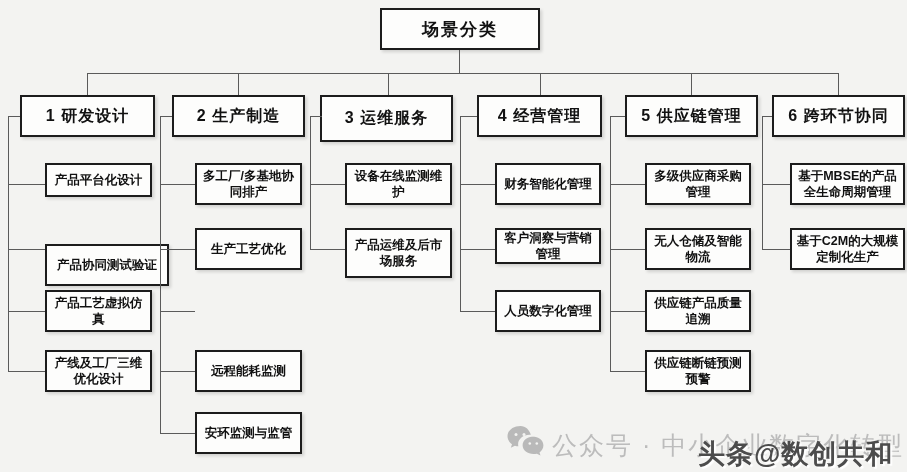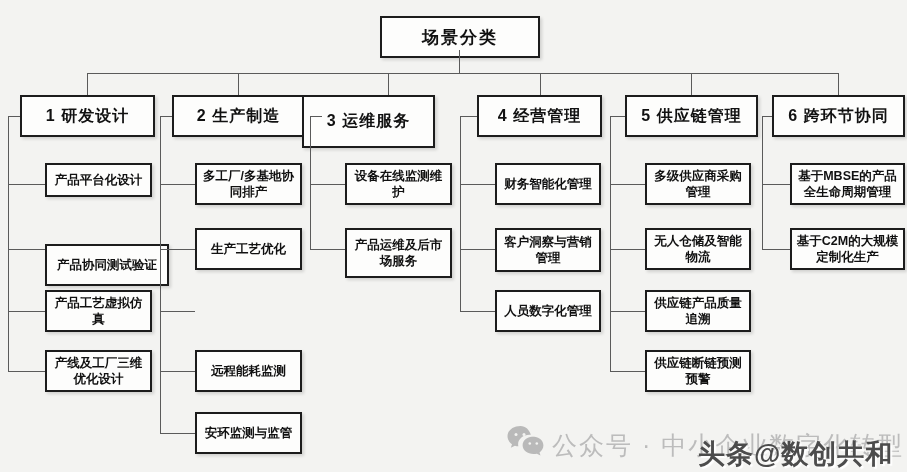--- a/index.html
+++ b/index.html
@@ -1,21 +1,21 @@
 <!DOCTYPE html>
 <html><head>
 <meta charset="utf-8">
 <style>
   html,body{margin:0;padding:0;}
   body{font-family:"Liberation Sans","DejaVu Sans",sans-serif;}
   .canvas{position:relative;width:907px;height:472px;background:#f3f3f1;overflow:hidden;}
   .box{position:absolute;background:#fdfdfc;border:2px solid #1c1c1c;box-sizing:border-box;
        display:flex;align-items:center;justify-content:center;text-align:center;
        color:#111;box-shadow:2px 2px 3px rgba(0,0,0,0.14);}
-  .root{font-size:17px;font-weight:bold;letter-spacing:2px;margin-top:8px;}
+  .root{font-size:17px;font-weight:bold;letter-spacing:2px;}
   .cat{font-size:16px;font-weight:bold;letter-spacing:1px;}
   .child{font-size:12.5px;font-weight:bold;line-height:1.3;padding:2px 4px;}
   .hl{position:absolute;height:1px;background:#5a5a5a;}
   .vl{position:absolute;width:1px;background:#5a5a5a;}
   .wm-wechat{position:absolute;left:552px;top:429px;font-size:25px;color:#bcbcbc;
        letter-spacing:2px;white-space:nowrap;}
   .wm-toutiao{position:absolute;left:698px;top:436px;font-size:27px;font-weight:bold;
        color:#4c4c4c;letter-spacing:1px;white-space:nowrap;
        text-shadow:2px 2px 1px rgba(255,255,255,0.95);}
   .wm-icon{position:absolute;left:506px;top:425px;}
@@ -31,21 +31,21 @@
   <div class="hl" style="left:87px;top:73px;width:751px"></div>
   <div class="vl" style="left:87px;top:73px;height:22px"></div>
   <div class="vl" style="left:238px;top:73px;height:22px"></div>
   <div class="vl" style="left:388px;top:73px;height:22px"></div>
   <div class="vl" style="left:540px;top:73px;height:22px"></div>
   <div class="vl" style="left:691px;top:73px;height:22px"></div>
   <div class="vl" style="left:838px;top:73px;height:22px"></div>
 
   <div class="box cat" style="left:20px;top:95px;width:135px;height:42px">1 研发设计</div>
   <div class="box cat" style="left:172px;top:95px;width:133px;height:42px">2 生产制造</div>
-  <div class="box cat" style="left:302px;top:95px;width:133px;height:53px">3 运维服务</div>
+  <div class="box cat" style="left:320px;top:95px;width:133px;height:47px">3 运维服务</div>
   <div class="box cat" style="left:477px;top:95px;width:125px;height:42px">4 经营管理</div>
   <div class="box cat" style="left:625px;top:95px;width:133px;height:42px">5 供应链管理</div>
   <div class="box cat" style="left:772px;top:95px;width:133px;height:42px">6 跨环节协同</div>
 
   <div class="hl" style="left:8px;top:116px;width:12px"></div>
   <div class="vl" style="left:8px;top:116px;height:255px"></div>
   <div class="hl" style="left:8px;top:184px;width:37px"></div>
   <div class="hl" style="left:8px;top:249px;width:37px"></div>
   <div class="hl" style="left:8px;top:311px;width:37px"></div>
   <div class="hl" style="left:8px;top:371px;width:37px"></div>
@@ -76,21 +76,21 @@
   <div class="box child" style="left:345px;top:163px;width:107px;height:42px">设备在线监测维护</div>
   <div class="box child" style="left:345px;top:228px;width:107px;height:50px">产品运维及后市场服务</div>
 
   <div class="hl" style="left:460px;top:116px;width:17px"></div>
   <div class="vl" style="left:460px;top:116px;height:195px"></div>
   <div class="hl" style="left:460px;top:184px;width:35px"></div>
   <div class="hl" style="left:460px;top:249px;width:35px"></div>
   <div class="hl" style="left:460px;top:311px;width:35px"></div>
 
   <div class="box child" style="left:495px;top:163px;width:106px;height:42px">财务智能化管理</div>
-  <div class="box child" style="left:495px;top:228px;width:106px;height:44px">客户洞察与营销管理</div>
+  <div class="box child" style="left:495px;top:228px;width:106px;height:36px">客户洞察与营销管理</div>
   <div class="box child" style="left:495px;top:290px;width:106px;height:42px">人员数字化管理</div>
 
   <div class="hl" style="left:610px;top:116px;width:15px"></div>
   <div class="vl" style="left:610px;top:116px;height:255px"></div>
   <div class="hl" style="left:610px;top:184px;width:35px"></div>
   <div class="hl" style="left:610px;top:249px;width:35px"></div>
   <div class="hl" style="left:610px;top:311px;width:35px"></div>
   <div class="hl" style="left:610px;top:371px;width:35px"></div>
 
   <div class="box child" style="left:645px;top:163px;width:106px;height:42px">多级供应商采购管理</div>

